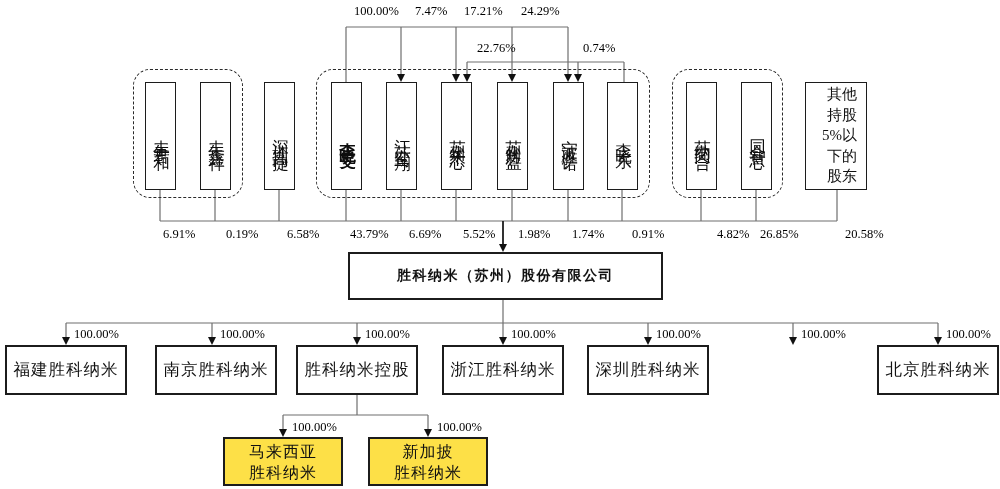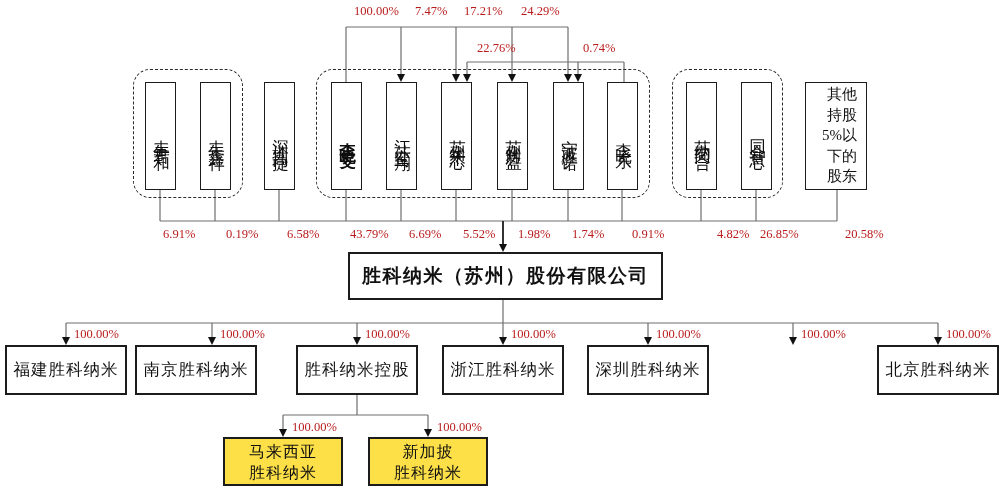--- a/index.html
+++ b/index.html
@@ -4,21 +4,21 @@
 <style>
   html,body { margin:0; padding:0; background:#fff; }
   .stage {
     position:relative; width:1000px; height:489px; background:#ffffff;
     font-family:"Liberation Serif","DejaVu Serif",serif; color:#111; overflow:hidden;
   }
   svg.lines { position:absolute; left:0; top:0; width:1000px; height:489px; }
   svg.lines line { stroke:#6e6e6e; stroke-width:1.2; }
   svg.lines line.dark { stroke:#1c1c1c; stroke-width:1.8; }
 
-  .pct { position:absolute; font-size:12.5px; white-space:nowrap; color:#b91c1c; }
+  .pct { position:absolute; font-size:12.5px; white-space:nowrap; color:#000000; }
 
   .vbox {
     position:absolute; top:82px; width:31px; height:108px; box-sizing:border-box;
     border:1.6px solid #1c1c1c; background:#fff;
     writing-mode:vertical-rl; text-align:center; line-height:27px;
     font-size:16.5px; letter-spacing:5px; color:#0d0d0d;
   }
   .vbox.bold { font-weight:bold; }
 
   .wrapbox {
@@ -30,21 +30,21 @@
 
   .group {
     position:absolute; top:69px; height:129px; box-sizing:border-box;
     border:1.6px dashed #2a2a2a; border-radius:17px; background:transparent;
   }
 
   .company-box {
     position:absolute; left:348px; top:252px; width:315px; height:48px; box-sizing:border-box;
     border:2px solid #1c1c1c; background:#fff;
     display:flex; align-items:center; justify-content:center;
-    font-size:19px; font-weight:bold; letter-spacing:1.5px;
+    font-size:14px; font-weight:bold; letter-spacing:1.5px;
   }
 
   .subbox {
     position:absolute; top:345px; width:122px; height:50px; box-sizing:border-box;
     border:2px solid #1c1c1c; background:#fff;
     display:flex; align-items:center; justify-content:center;
     font-size:16.5px; letter-spacing:1px;
   }
 
   .subsub {
@@ -150,21 +150,21 @@
 
   <span class="pct" style="left:74px;  top:327px;">100.00%</span>
   <span class="pct" style="left:220px; top:327px;">100.00%</span>
   <span class="pct" style="left:365px; top:327px;">100.00%</span>
   <span class="pct" style="left:511px; top:327px;">100.00%</span>
   <span class="pct" style="left:656px; top:327px;">100.00%</span>
   <span class="pct" style="left:801px; top:327px;">100.00%</span>
   <span class="pct" style="left:946px; top:327px;">100.00%</span>
 
   <div class="subbox" style="left:5px;">福建胜科纳米</div>
-  <div class="subbox" style="left:135px;">南京胜科纳米</div>
+  <div class="subbox" style="left:155px;">南京胜科纳米</div>
   <div class="subbox" style="left:296px;">胜科纳米控股</div>
   <div class="subbox" style="left:442px;">浙江胜科纳米</div>
   <div class="subbox" style="left:587px;">深圳胜科纳米</div>
   <div class="subbox" style="left:877px;">北京胜科纳米</div>
 
   <span class="pct" style="left:292px; top:420px;">100.00%</span>
   <span class="pct" style="left:437px; top:420px;">100.00%</span>
 
   <div class="subsub" style="left:223px;">
     <span>马来西亚</span>

